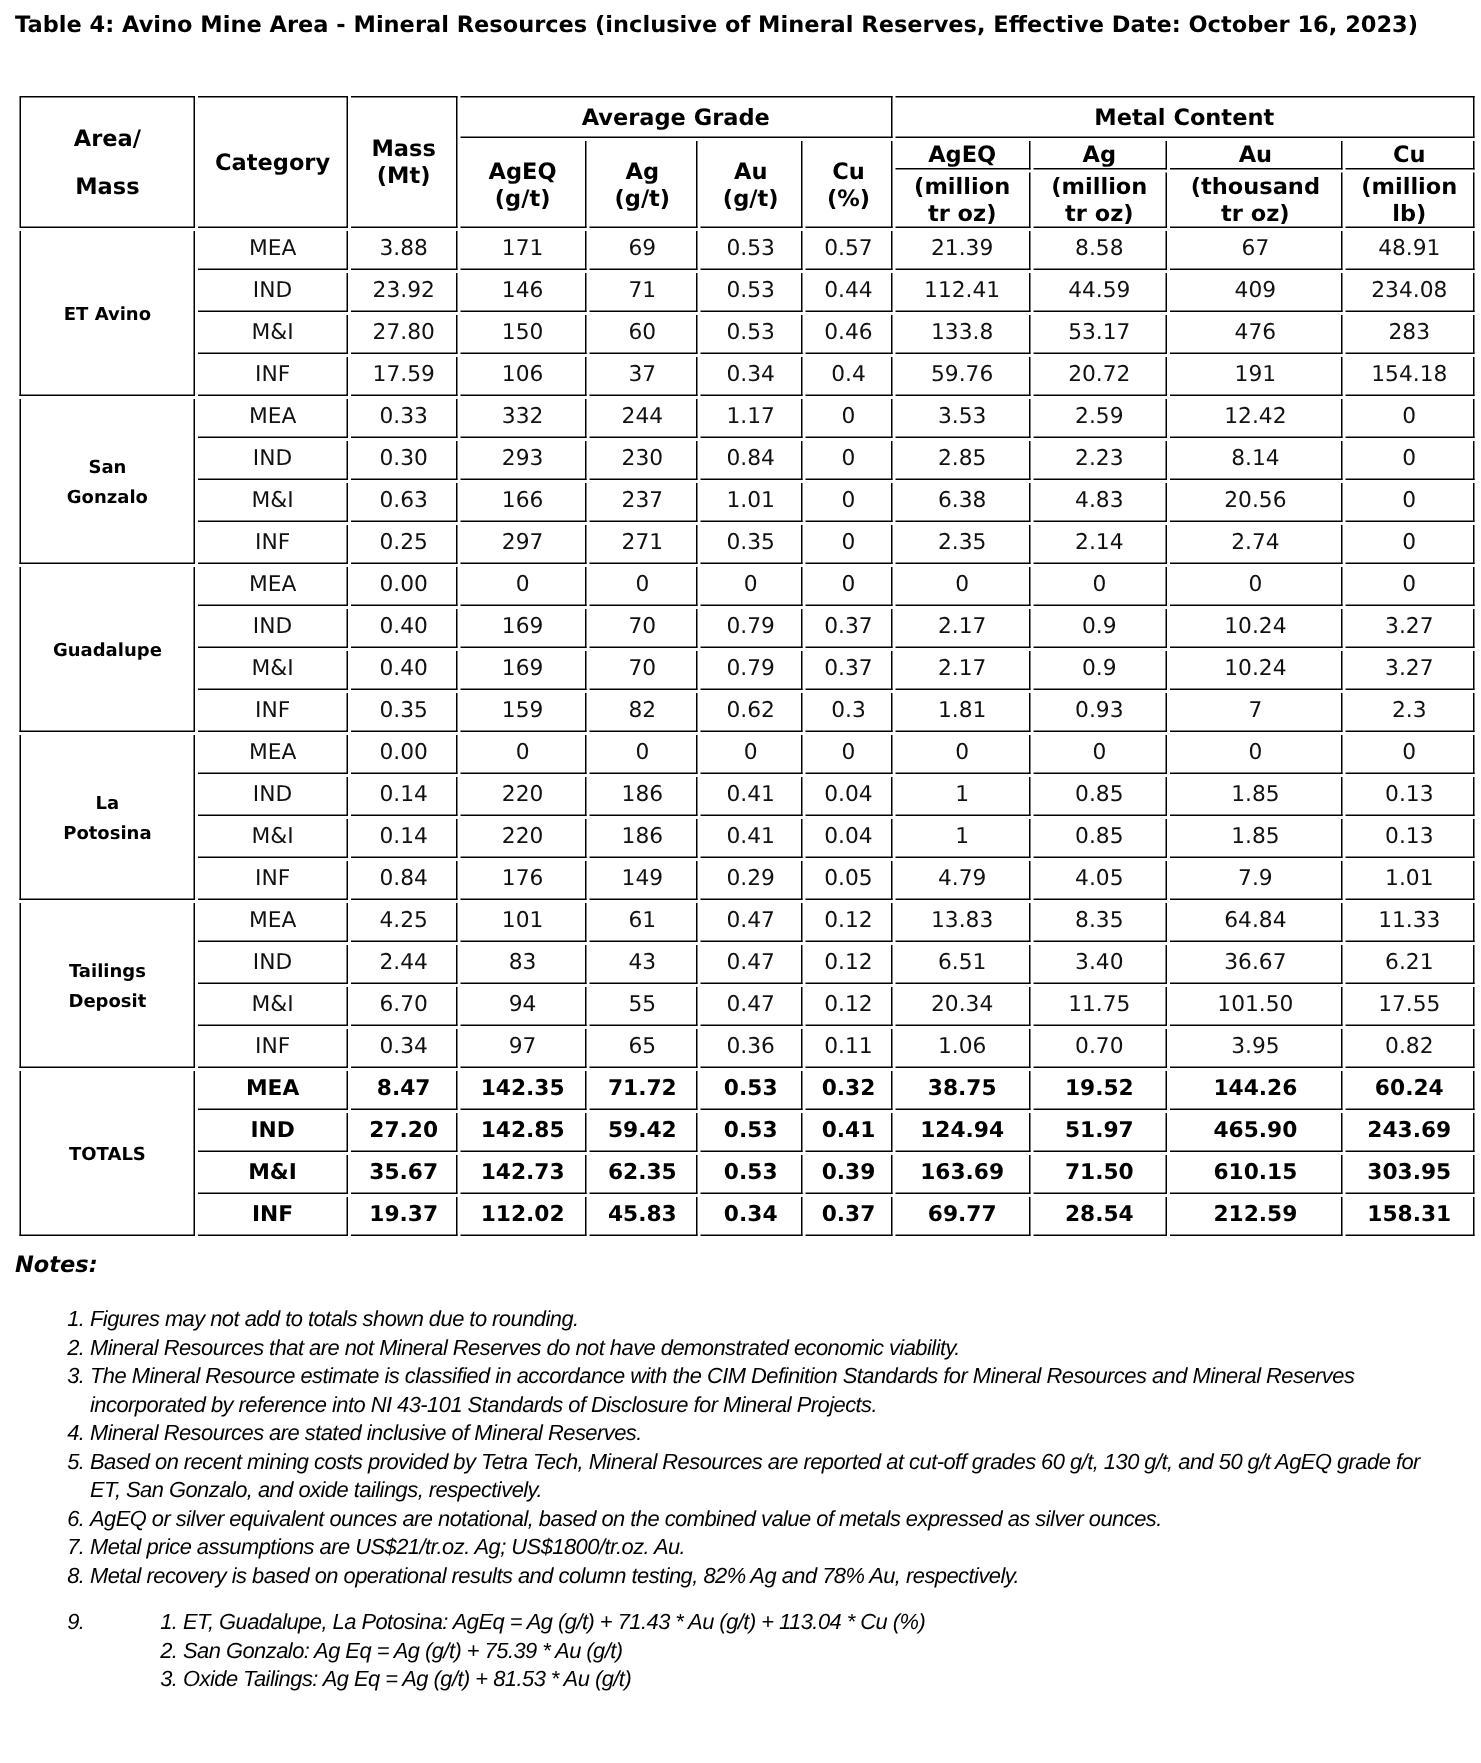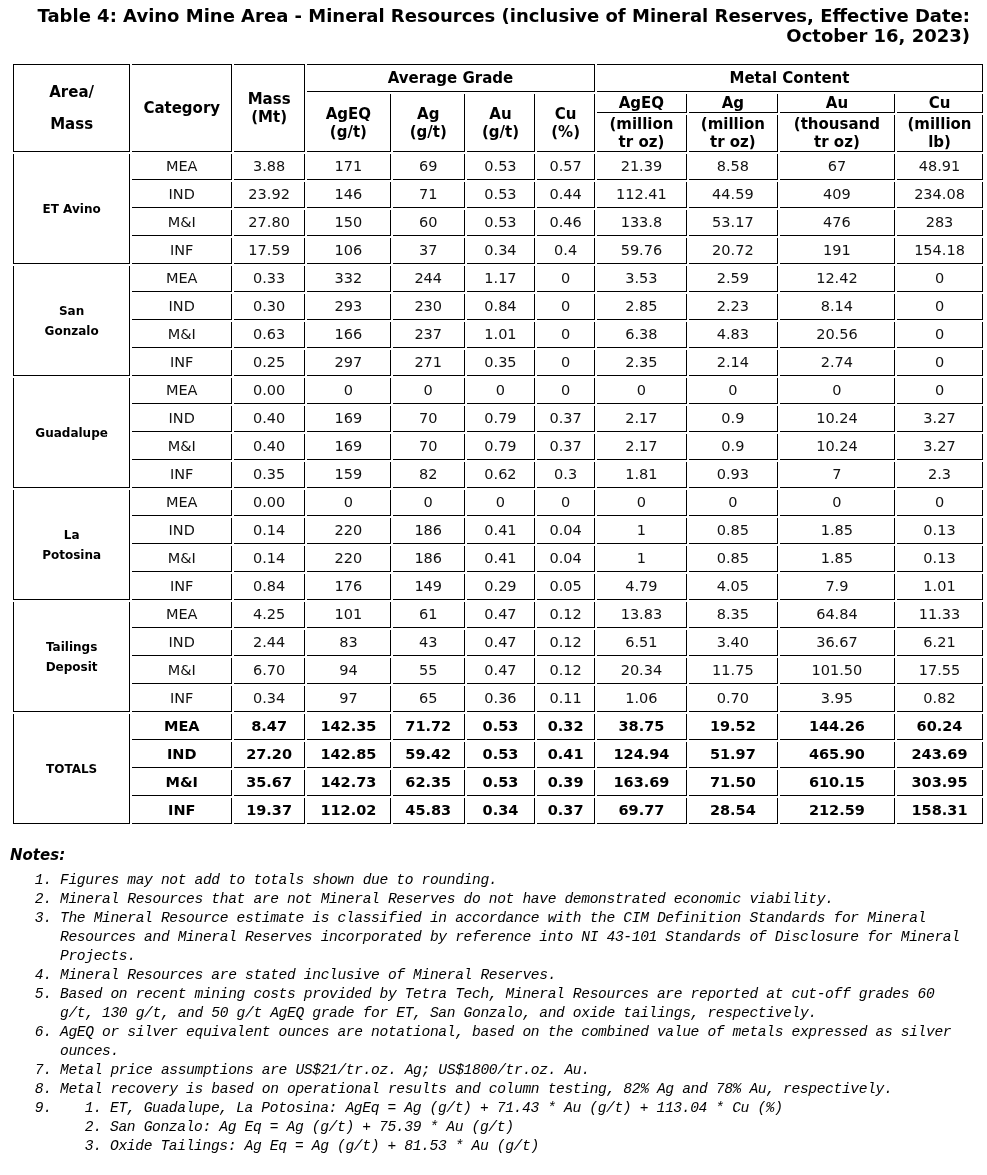--- a/index.html
+++ b/index.html
@@ -3,21 +3,21 @@
 <meta charset="utf-8">
 <style>
   html, body { margin: 0; padding: 0; background: #ffffff; }
   body {
     width: 987px; height: 1175px; overflow: hidden; position: relative;
     font-family: "DejaVu Sans", sans-serif; color: #000;
   }
   .title {
     position: absolute; left: 10px; top: 6px; width: 960px;
     font-family: "DejaVu Sans", sans-serif; font-weight: bold;
-    font-size: 18px; line-height: 20px; color: #000; text-align: right;
+    font-size: 15px; line-height: 20px; color: #000;
   }
   table.res {
     position: absolute; left: 11px; top: 62px;
     border-collapse: separate; border-spacing: 2px 2px;
     table-layout: fixed; width: 974px;
     font-family: "DejaVu Sans", sans-serif; font-size: 14.5px;
   }
   table.res td, table.res th {
     border: 1px solid #000; border-top: none; border-left: none;
     text-align: center; padding: 0 1px; color: #111;
@@ -26,30 +26,30 @@
     font-weight: bold; color: #000; line-height: 18px; font-size: 15px;
   }
   table.res td { height: 25px; line-height: 25px; white-space: nowrap; }
   table.res td.zone { font-weight: bold; color: #000; line-height: 20px; white-space: normal; font-size: 12px; }
   table.res tr.total td { font-weight: bold; color: #000; }
   .outline-left { border-left: 1px solid #000 !important; }
   .outline-top { border-top: 1px solid #000 !important; }
   .sub-top { border-bottom: 1px solid #000 !important; line-height: 18px !important; }
   .notes-head {
     position: absolute; left: 10px; top: 834px;
-    font-weight: bold; font-style: italic; font-size: 15px; margin-top: 12px;
+    font-weight: bold; font-style: italic; font-size: 15px;
   }
   ol.notes {
     position: absolute; left: 38px; top: 871px; margin: 0; padding: 0 0 0 22px;
     width: 900px; font-style: italic; font-size: 14.6px; line-height: 19px;
-    font-family: Liberation Mono, monospace; color: #000;
+    font-family: Liberation Sans, sans-serif; color: #000;
     letter-spacing: -0.35px;
   }
   ol.notes li { margin: 0; padding: 0; }
-  ol.formulae { margin: 0; padding: 0 0 0 50px; }
+  ol.formulae { margin: 12px; padding: 0 0 0 50px; }
 </style>
 </head>
 <body>
 
 <div class="title">Table 4: Avino Mine Area - Mineral Resources (inclusive of Mineral Reserves, Effective Date: October 16, 2023)</div>
 
 <table class="res">
   <colgroup>
     <col style="width:116px">
       <col style="width:99px">

